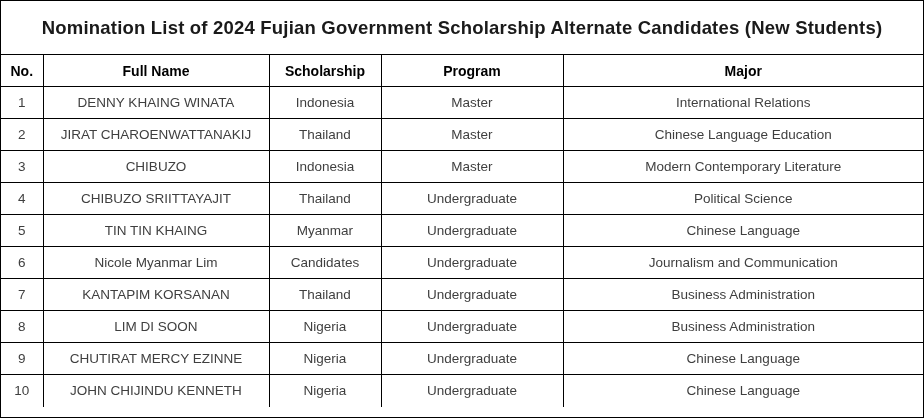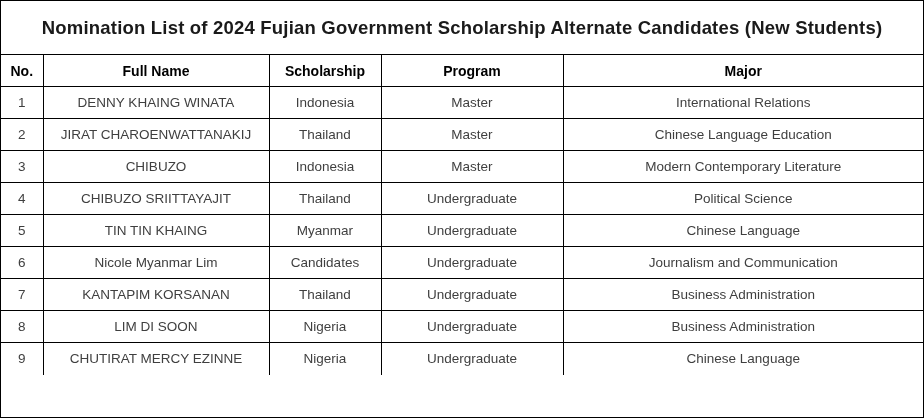--- a/index.html
+++ b/index.html
@@ -149,15 +149,22 @@
           <td>Undergraduate</td>
           <td>Business Administration</td>
         </tr>
         <tr>
           <td>9</td>
           <td>CHUTIRAT MERCY EZINNE</td>
           <td>Nigeria</td>
           <td>Undergraduate</td>
           <td>Chinese Language</td>
         </tr>
+        <tr>
+          <td>10</td>
+          <td>JOHN CHIJINDU KENNETH</td>
+          <td>Nigeria</td>
+          <td>Undergraduate</td>
+          <td>Chinese Language</td>
+        </tr>
       </tbody>
   </table>
 </div>
 
 </body></html>

